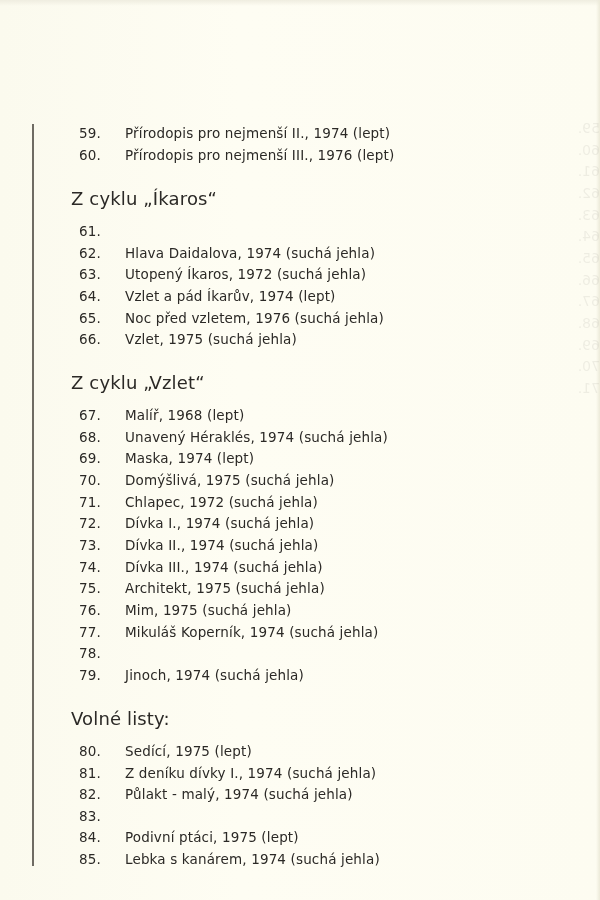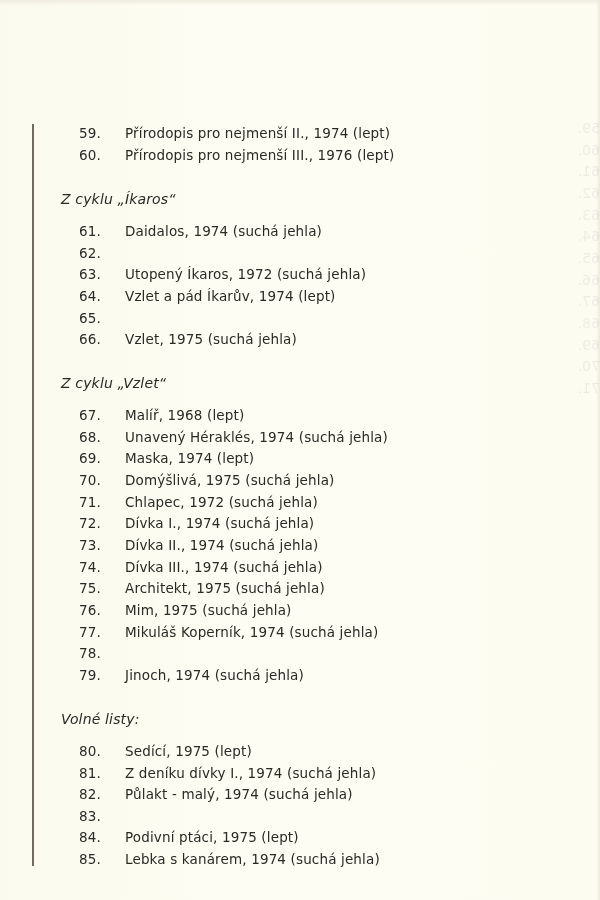--- a/index.html
+++ b/index.html
@@ -57,26 +57,25 @@
     .ghost div { height: 21.67px; }
 
     .content {
       position: absolute;
       left: 0;
       top: 0;
       width: 600px;
     }
     .section-heading {
       position: absolute;
-      left: 61px;
-      font-size: 14px;
+      left: 71px;
+      font-size: 18px;
       letter-spacing: 0.15px;
       line-height: 18px;
       white-space: nowrap;
-      font-style: italic;
     }
     .entry {
       position: absolute;
       left: 79px;
       height: 21.67px;
       display: flex;
       align-items: center;
       font-size: 13.5px;
       letter-spacing: 0.15px;
       white-space: nowrap;
@@ -121,35 +120,36 @@
       <span class="title">Přírodopis pro nejmenší II., 1974 (lept)</span>
     </div>
     <div class="entry" style="top:144px">
       <span class="num">60.</span>
       <span class="title">Přírodopis pro nejmenší III., 1976 (lept)</span>
     </div>
 
     <div class="section-heading" style="top:190px">Z cyklu „Íkaros“</div>
     <div class="entry" style="top:220px">
       <span class="num">61.</span>
-      <span class="title">Daidalos, 1974 (suchá jehla)</span>
     </div>
     <div class="entry" style="top:242px">
       <span class="num">62.</span>
+      <span class="title">Hlava Daidalova, 1974 (suchá jehla)</span>
     </div>
     <div class="entry" style="top:263px">
       <span class="num">63.</span>
       <span class="title">Utopený Íkaros, 1972 (suchá jehla)</span>
     </div>
     <div class="entry" style="top:285px">
       <span class="num">64.</span>
       <span class="title">Vzlet a pád Íkarův, 1974 (lept)</span>
     </div>
     <div class="entry" style="top:307px">
       <span class="num">65.</span>
+      <span class="title">Noc před vzletem, 1976 (suchá jehla)</span>
     </div>
     <div class="entry" style="top:328px">
       <span class="num">66.</span>
       <span class="title">Vzlet, 1975 (suchá jehla)</span>
     </div>
 
     <div class="section-heading" style="top:374px">Z cyklu „Vzlet“</div>
     <div class="entry" style="top:404px">
       <span class="num">67.</span>
       <span class="title">Malíř, 1968 (lept)</span>

